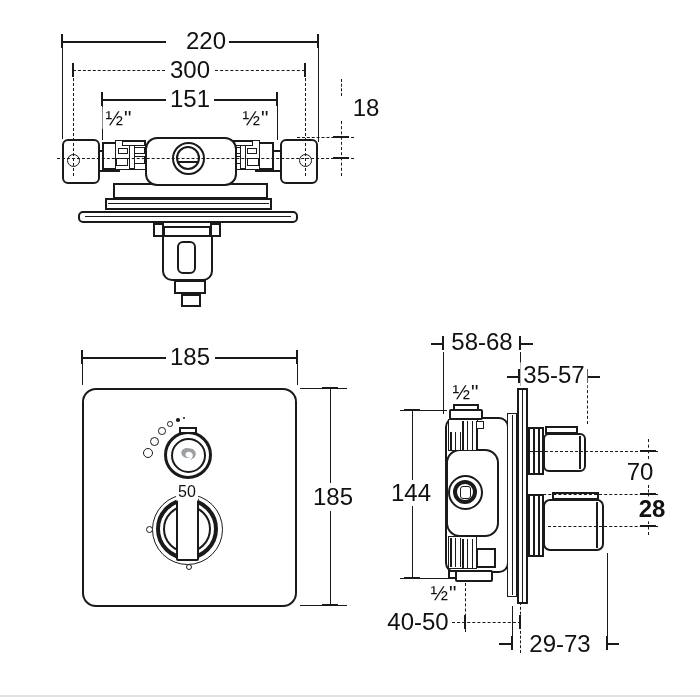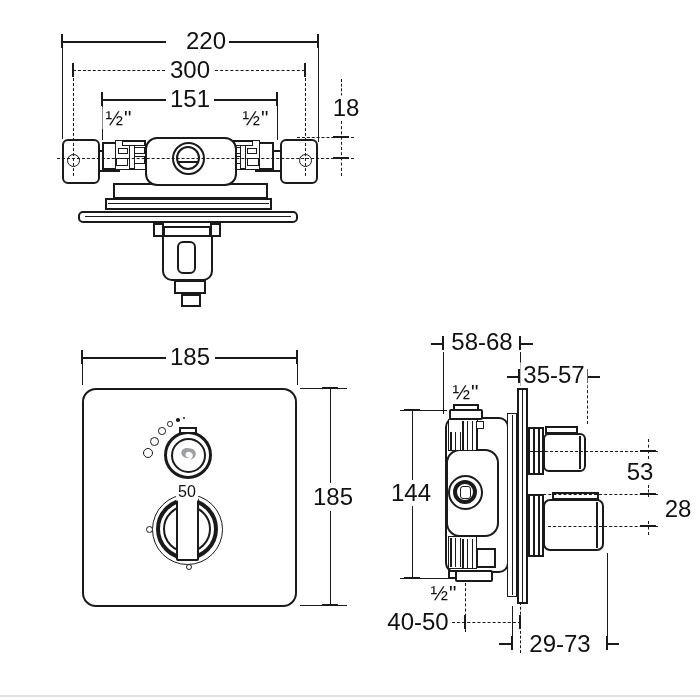--- a/index.html
+++ b/index.html
@@ -100,21 +100,21 @@
 
     <div class="dim half" style="left:119px;top:118px;">½"</div>
     <div class="dim half" style="left:256px;top:118px;">½"</div>
 
     <div class="hd" style="left:57px;top:158px;width:297px;"></div>
     <div class="hd" style="left:297px;top:137px;width:57px;"></div>
     <div class="vd" style="left:341px;top:79px;height:17px;"></div>
     <div class="vd" style="left:341px;top:121px;height:55px;"></div>
     <div class="tickH" style="left:341px;top:137px;"></div>
     <div class="tickH" style="left:341px;top:158px;"></div>
-    <div class="dim" style="left:346px;top:108px;">18</div>
+    <div class="dim" style="left:366px;top:108px;">18</div>
   </div>
 
   <div class="grp">
     <div class="part bold" style="left:82px;top:388px;width:215px;height:219px;border-radius:14px;"></div>
 
     <div class="part circ" style="left:164px;top:431px;width:48px;height:48px;border-width:3.5px;"></div>
     <div class="part circ" style="left:170.5px;top:437.5px;width:35px;height:35px;"></div>
     <div class="part" style="left:179px;top:427px;width:18px;height:7px;"></div>
     <svg style="position:absolute;left:177px;top:446px;" width="23" height="19" viewBox="0 0 23 19">
       <path fill="#9aa0a3" d="M13.5 2.6 C8.5 0.6 3.6 3.4 4.4 7.6 C5.2 11.8 10.6 13.2 13.6 11.1 C11.4 12.2 8.6 11.2 8.5 8.6 C8.4 6.0 11.6 4.8 14.1 6.4 C16.8 8.1 16.2 11.9 12.6 14.0 C17.0 13.4 20.2 9.4 18.2 5.6 C17.1 3.4 15.2 3.0 13.5 2.6 Z"></path>
@@ -222,22 +222,22 @@
     <div class="hl" style="left:400px;top:410px;width:47px;height:1.3px;"></div>
     <div class="hl" style="left:400px;top:578px;width:53px;height:1.3px;"></div>
     <div class="dim" style="left:411px;top:493px;">144</div>
 
     <div class="vd" style="left:648px;top:439px;height:20px;"></div>
     <div class="vd" style="left:648px;top:485px;height:12px;"></div>
     <div class="vd" style="left:648px;top:521px;height:14px;"></div>
     <div class="tickH" style="left:648px;top:451px;"></div>
     <div class="tickH" style="left:648px;top:494px;"></div>
     <div class="tickH" style="left:648px;top:526px;"></div>
-    <div class="dim" style="left:640px;top:472px;">53</div>
-    <div class="dim" style="left:678px;top:509px;">28</div>
+    <div class="dim" style="left:640px;top:472px;">70</div>
+    <div class="dim" style="left:652px;top:509px;font-weight:bold;">28</div>
 
     <div class="dim half" style="left:444px;top:593px;">½"</div>
 
     <div class="vd" style="left:465px;top:583px;height:49px;"></div>
     <div class="vd" style="left:520px;top:602px;height:51px;"></div>
     <div class="hd" style="left:452px;top:622px;width:69px;"></div>
     <div class="tickV" style="left:465px;top:622px;"></div>
     <div class="tickV" style="left:520px;top:622px;"></div>
     <div class="dim" style="left:418px;top:622px;">40-50</div>
 

